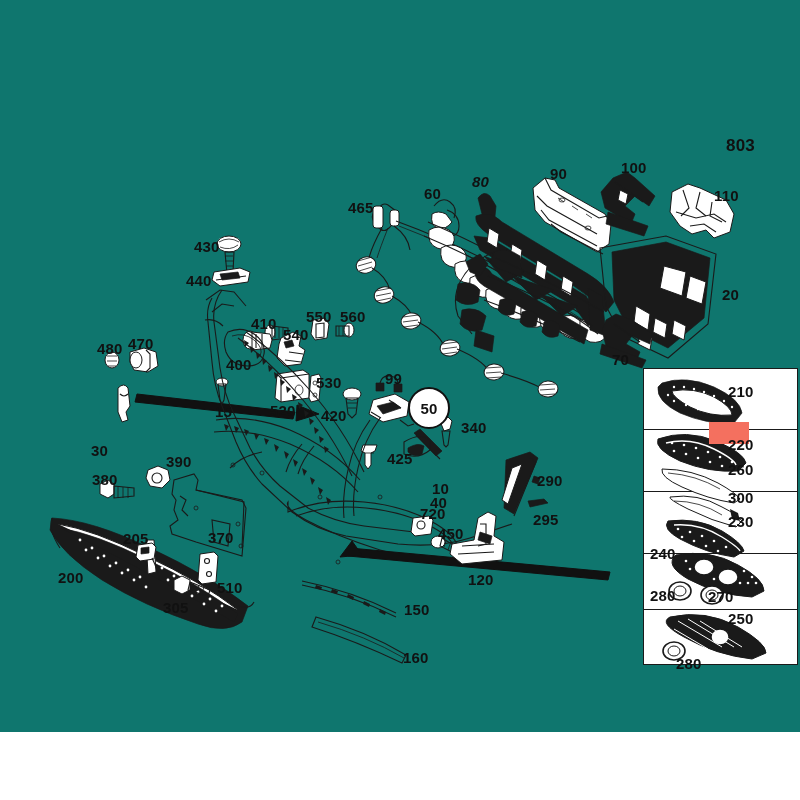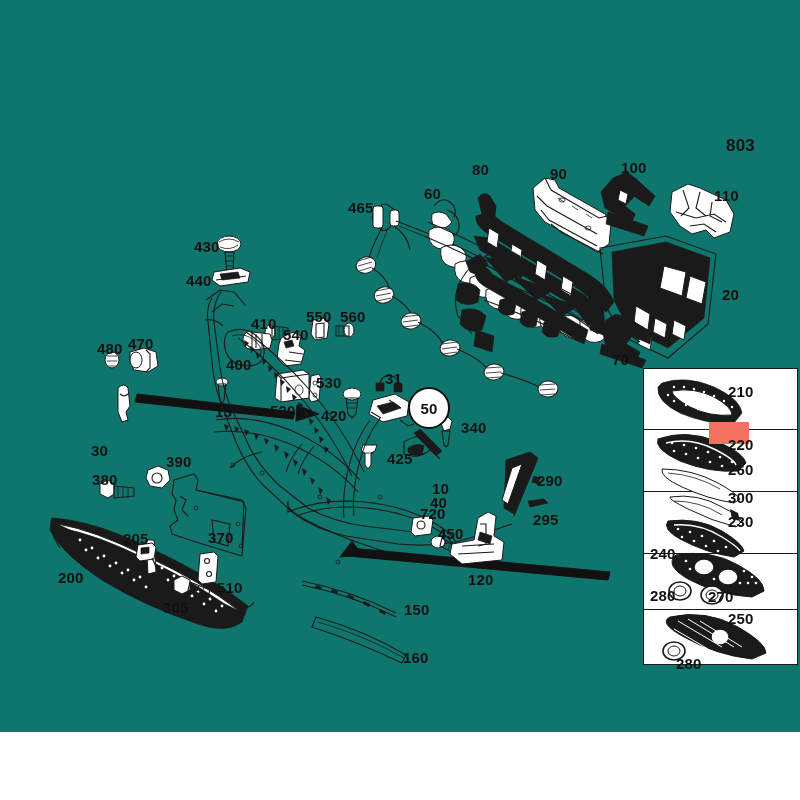--- a/index.html
+++ b/index.html
@@ -593,40 +593,40 @@
       </g>
     </svg>
 
     <div class="redmark" style="left: 65px; top: 53px; width: 40px; height: 22px; background: rgb(244, 112, 95);"></div>
   </div>
 
 <div class="lbl sheetno" style="left: 726px; top: 137px;">803</div>
     <div class="lbl" style="left: 621px; top: 160px;">100</div>
     <div class="lbl" style="left: 714px; top: 188px;">110</div>
     <div class="lbl" style="left: 550px; top: 166px;">90</div>
-    <div class="lbl" style="left: 472px; top: 162px;">80</div>
+    <div class="lbl" style="left: 472px; top: 174px; font-style: italic;">80</div>
     <div class="lbl" style="left: 424px; top: 186px;">60</div>
     <div class="lbl" style="left: 348px; top: 200px;">465</div>
     <div class="lbl" style="left: 722px; top: 287px;">20</div>
     <div class="lbl" style="left: 612px; top: 352px;">70</div>
     <div class="lbl" style="left: 194px; top: 239px;">430</div>
     <div class="lbl" style="left: 186px; top: 273px; text-align: right;">440</div>
     <div class="lbl" style="left: 251px; top: 316px;">410</div>
     <div class="lbl" style="left: 226px; top: 357px;">400</div>
     <div class="lbl" style="left: 306px; top: 309px;">550</div>
     <div class="lbl" style="left: 340px; top: 309px;">560</div>
     <div class="lbl" style="left: 283px; top: 327px;">540</div>
     <div class="lbl" style="left: 97px; top: 341px;">480</div>
     <div class="lbl" style="left: 128px; top: 336px;">470</div>
     <div class="lbl" style="left: 91px; top: 403px; margin-top: 40px;">30</div>
     <div class="lbl" style="left: 215px; top: 404px; text-align: right;">15</div>
     <div class="lbl" style="left: 270px; top: 403px;">520</div>
     <div class="lbl" style="left: 316px; top: 375px;">530</div>
     <div class="lbl" style="left: 321px; top: 408px;">420</div>
-    <div class="lbl" style="left: 385px; top: 371px;">31</div>
+    <div class="lbl" style="left: 385px; top: 371px;">99</div>
     <div class="lbl circled" style="left: 408px; top: 387px;">50</div>
     <div class="lbl" style="left: 461px; top: 420px;">340</div>
     <div class="lbl" style="left: 430px; top: 455px; margin-top: 40px;">40</div>
     <div class="lbl" style="left: 387px; top: 451px;">425</div>
     <div class="lbl" style="left: 432px; top: 481px;">10</div>
     <div class="lbl" style="left: 537px; top: 473px;">290</div>
     <div class="lbl" style="left: 533px; top: 512px;">295</div>
     <div class="lbl" style="left: 420px; top: 506px;">720</div>
     <div class="lbl" style="left: 438px; top: 526px;">450</div>
     <div class="lbl" style="left: 468px; top: 572px;">120</div>

